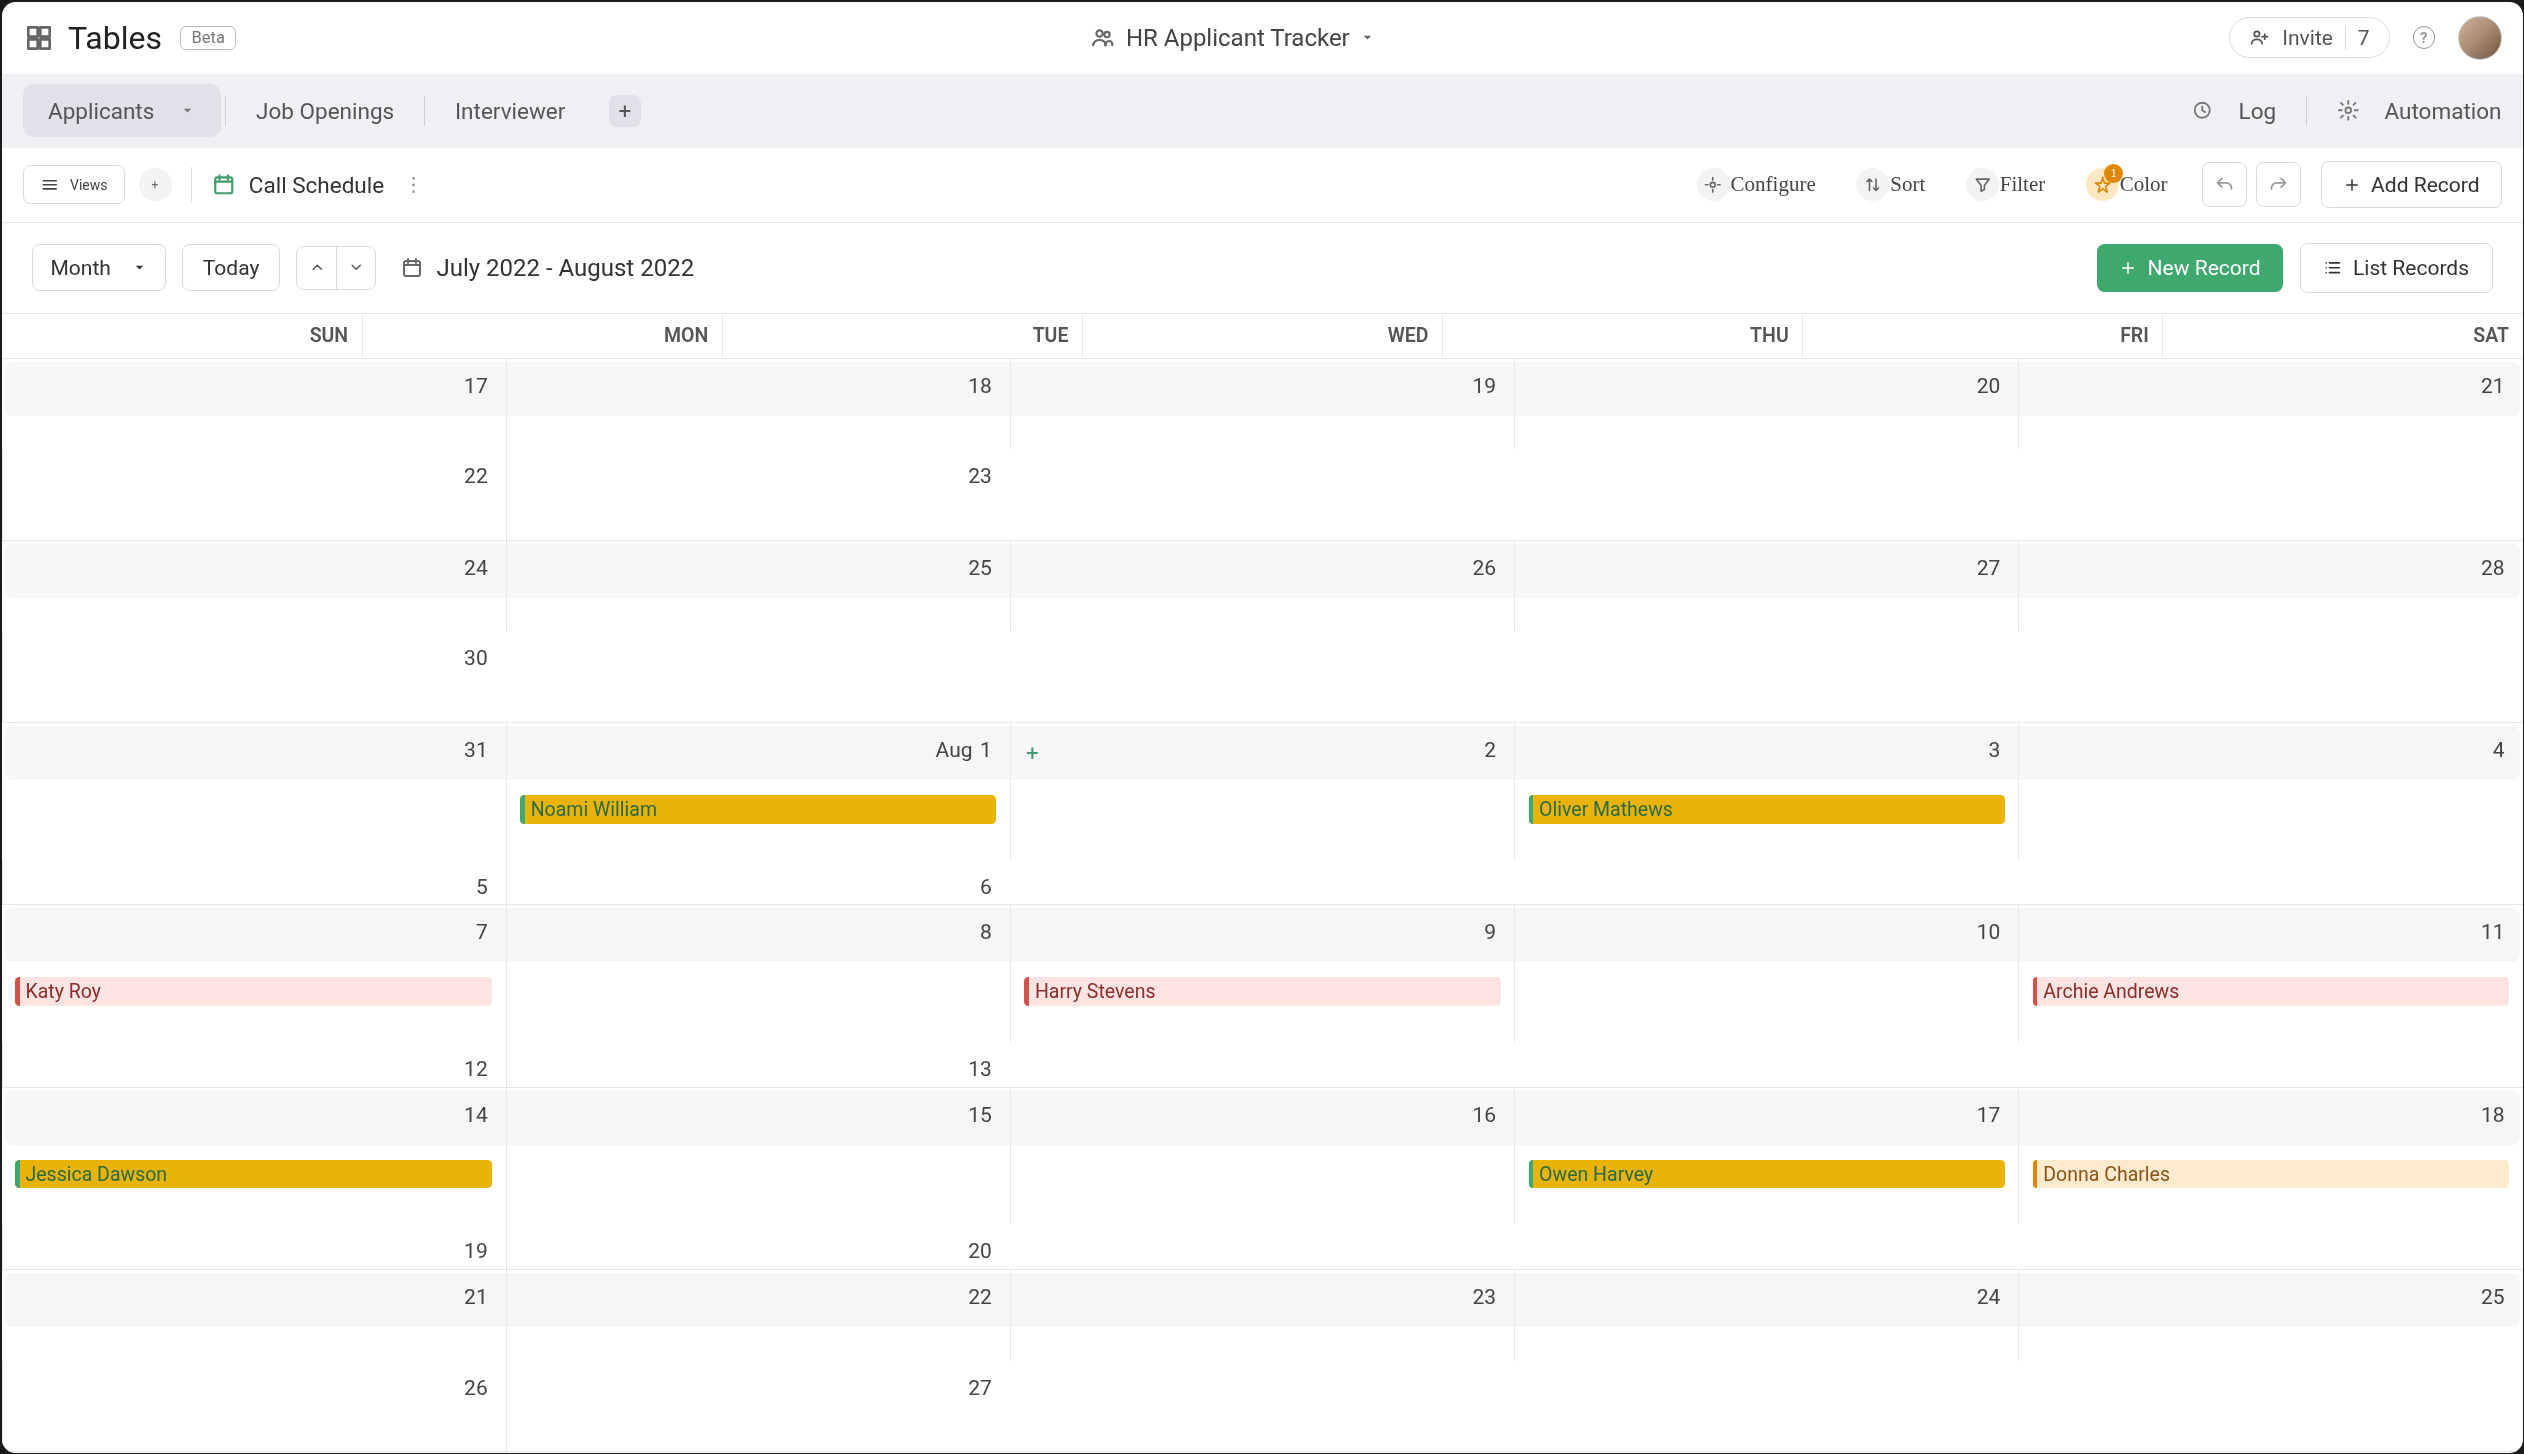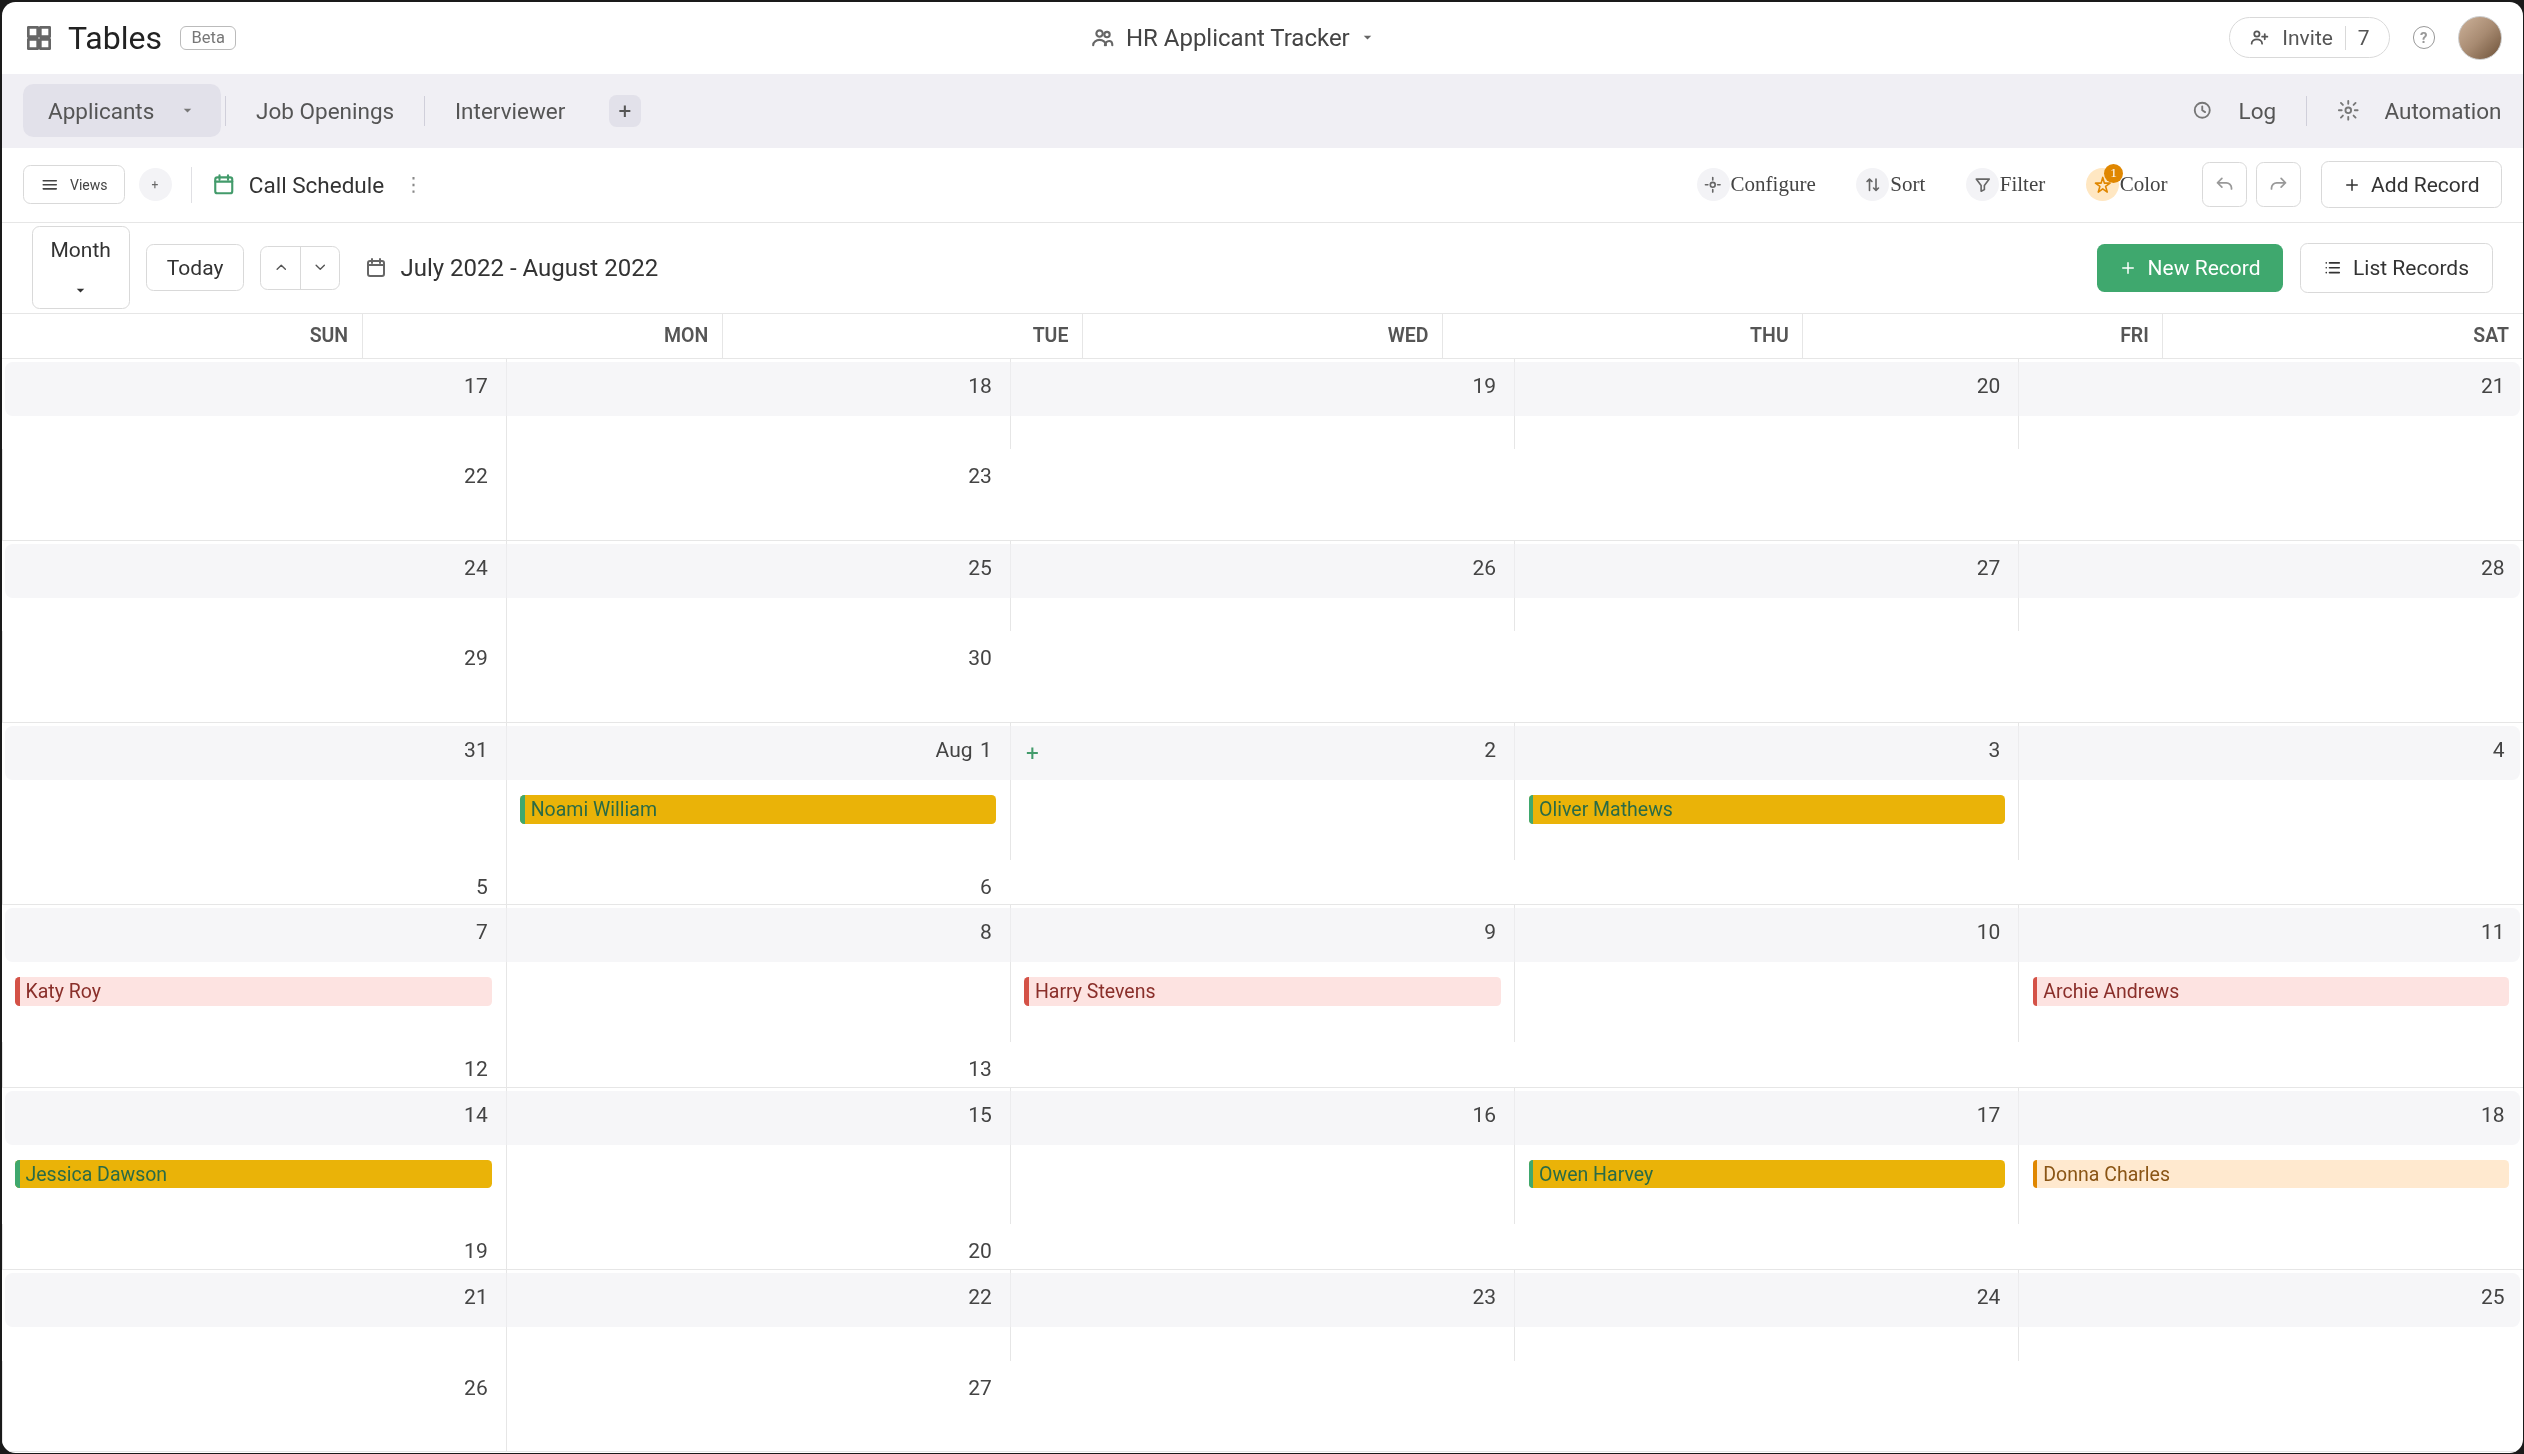--- a/index.html
+++ b/index.html
@@ -273,21 +273,20 @@
   .select-month {
     display: flex;
     align-items: center;
     gap: 21px;
     border: 0.8px solid #d9d9d9;
     border-radius: 7.5px;
     padding: 10.5px 18px;
     font-size: 21px;
     color: #333;
     cursor: pointer;
-    flex-direction: column;
   }
   .today-btn {
     border: 0.8px solid #d9d9d9;
     border-radius: 7.5px;
     padding: 10.5px 19.5px;
     font-size: 21px;
     color: #333;
     cursor: pointer;
   }
   .nav-arrows {
@@ -707,25 +706,20 @@
               <span>27</span>
             </div>
           </div>
           <div class="day">
             <div class="daynum">
               <span>28</span>
             </div>
           </div>
           <div class="day">
             <div class="daynum">
-              <span>29</span>
-            </div>
-          </div>
-          <div class="day">
-            <div class="daynum">
               <span>30</span>
             </div>
           </div>
         </div>
         <div class="week">
           <div class="day">
             <div class="daynum">
               <span>31</span>
             </div>
           </div>

